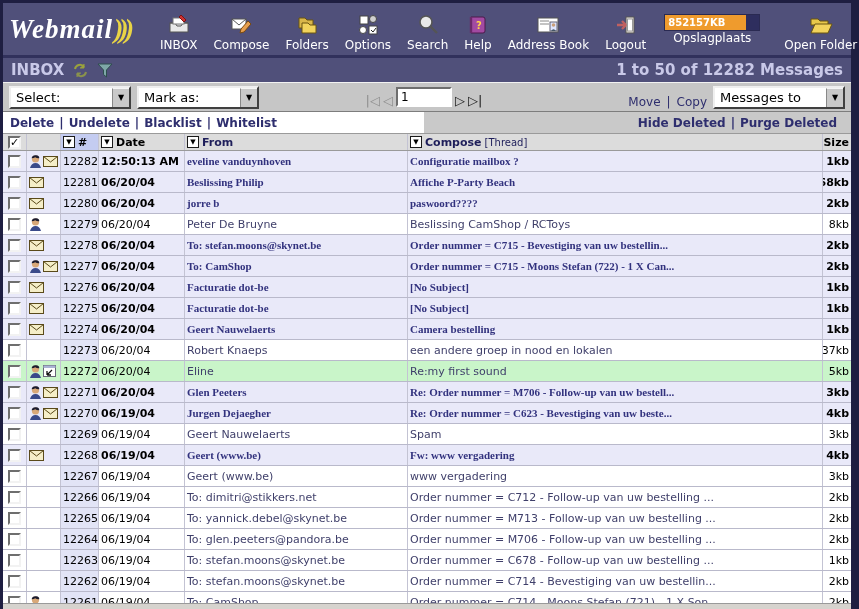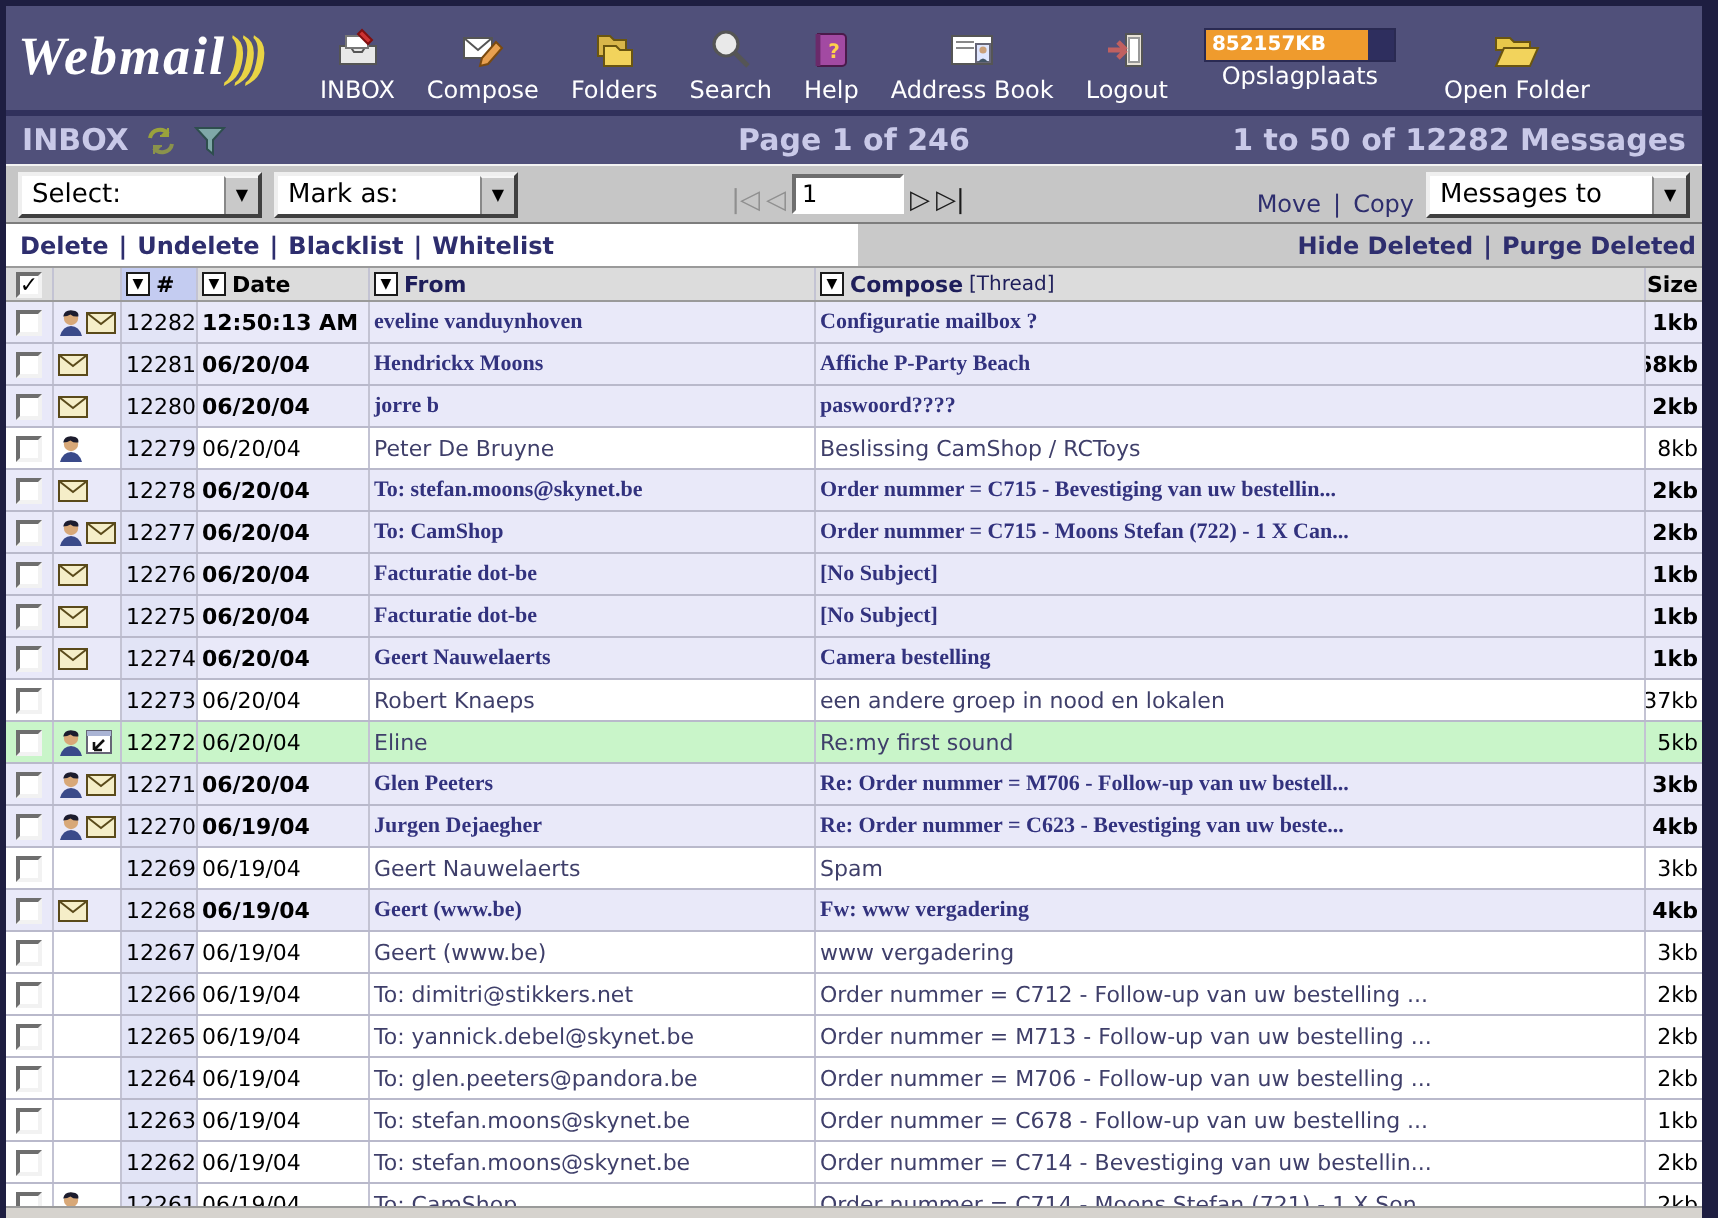--- a/index.html
+++ b/index.html
@@ -53,21 +53,21 @@
                font-size:12px; padding:0 3px; font-family:inherit; }
   .movecopy { justify-content:flex-end; gap:6px; padding-right:6px; }
   .mclink { color:#2e2e6e; cursor:pointer; }
   .mc-combo { width:132px; height:23px; }
   .sep { color:#2e2e6e; }
 
   
   .linksbar { height:21px; display:flex; font-size:12px; flex:none;font-weight:bold; }
   .linksbar .lft { flex:1; background:#fff; display:flex; align-items:center; padding-left:7px; gap:5px; }
   .linksbar .rgt { flex:1; background:#c9c9c9; display:flex; align-items:center;
-                   justify-content:flex-end; padding-right:3px; gap:5px; }
+                   justify-content:flex-end; padding-right:14px; gap:5px; }
   .alink { color:#2e2e6e; cursor:pointer; white-space:nowrap; }
 
   
   .thead { height:18px; background:#dcdcdc; display:flex; font-size:11px; font-weight:bold;
            color:#1e1e5a; border-top:1px solid #9a9a9a; border-bottom:1px solid #9a9a9a; flex:none; }
   .rows { height:452px; overflow:hidden; flex:none; }
   .row { height:21px; display:flex; font-size:11px; color:#3f3f6a; border-bottom:1px solid #b9b9cb; }
   .cell { display:flex; align-items:center; padding:0 2px; border-right:1px solid #c3c3d3;
           overflow:hidden; white-space:nowrap; }
   .c-check { width:24px; justify-content:center; }
@@ -133,20 +133,32 @@
             <svg width="24" height="24" viewBox="0 0 24 24">
               <path d="M4 5 h6 l2 2 h6 v8 h-14 z" fill="#d9b64a" stroke="#6a5510"></path>
               <path d="M7 10 h6 l2 2 h6 v8 h-14 z" fill="#f2d35c" stroke="#6a5510"></path>
             </svg>
           </span>
           <span>Folders</span>
         </div>
         <div class="tbitem">
           <span class="ticon">
             <svg width="24" height="24" viewBox="0 0 24 24">
+              <rect x="4" y="3" width="8" height="8" fill="#fff" stroke="#444"></rect>
+              <circle cx="17" cy="6" r="3.5" fill="#d0d0d0" stroke="#444"></circle>
+              <circle cx="7" cy="17" r="3.5" fill="#fff" stroke="#444"></circle>
+              <rect x="13" y="13" width="8" height="8" fill="#fff" stroke="#444"></rect>
+              <path d="M15 17 l2 2 l3 -4" stroke="#222" fill="none"></path>
+            </svg>
+          </span>
+          <span>Options</span>
+        </div>
+        <div class="tbitem">
+          <span class="ticon">
+            <svg width="24" height="24" viewBox="0 0 24 24">
               <circle cx="10" cy="9" r="6" fill="#e9e9e9" stroke="#555" stroke-width="1.6"></circle>
               <line x1="14.5" y1="13.5" x2="21" y2="20" stroke="#555" stroke-width="2.4"></line>
             </svg>
           </span>
           <span>Search</span>
         </div>
         <div class="tbitem">
           <span class="ticon">
             <svg width="24" height="24" viewBox="0 0 24 24">
               <path d="M5 4 h12 a2 2 0 0 1 2 2 v12 a2 2 0 0 1 -2 2 h-12 z" fill="#a24aa2" stroke="#4a1a4a"></path>
@@ -212,23 +224,20 @@
             <path d="M14 9 a5 5 0 0 1 -9 2" fill="none" stroke="#8a924c" stroke-width="2"></path>
             <path d="M5 14 v-4 h4" fill="#8a924c" stroke="#8a924c"></path>
           </svg>
         </span>
       <span class="rowicon" id="filter-icon">
           <svg width="16" height="15" viewBox="0 0 16 15">
             <path d="M1 1 h14 l-5.5 6 v7 l-3 -2.5 v-4.5 z" fill="#7fa8a8" stroke="#2e4e4e"></path>
           </svg>
         </span>
     </div>
-    <div class="sec mid">
-      <span>Page 1 of 246</span>
-    </div>
     <div class="sec right">
       <span>1 to 50 of 12282 Messages</span>
     </div>
   </div>
 
   <div class="controlbar">
     <div class="sec">
       <div class="combo cb-combo">
         <span class="val">Select:</span>
         <span class="btn">▼</span>
@@ -334,21 +343,21 @@
         <div class="cell c-icons">
           <span class="rowicon">
             <svg width="15" height="11" viewBox="0 0 15 11">
               <rect x="0.5" y="0.5" width="14" height="10" fill="#f5eec8" stroke="#5a4a1a"></rect>
               <path d="M0.5 0.5 L7.5 6 L14.5 0.5" fill="none" stroke="#5a4a1a"></path>
             </svg>
           </span>
         </div>
         <div class="cell c-num">12281</div>
         <div class="cell c-date">06/20/04</div>
-        <div class="cell c-from">Hendrickx Moons</div>
+        <div class="cell c-from">Beslissing Philip</div>
         <div class="cell c-subj">Affiche P-Party Beach</div>
         <div class="cell c-size">168kb</div>
       </div>
       <div class="row u">
         <div class="cell c-check">
           <span class="chk"></span>
         </div>
         <div class="cell c-icons">
           <span class="rowicon">
             <svg width="15" height="11" viewBox="0 0 15 11">

